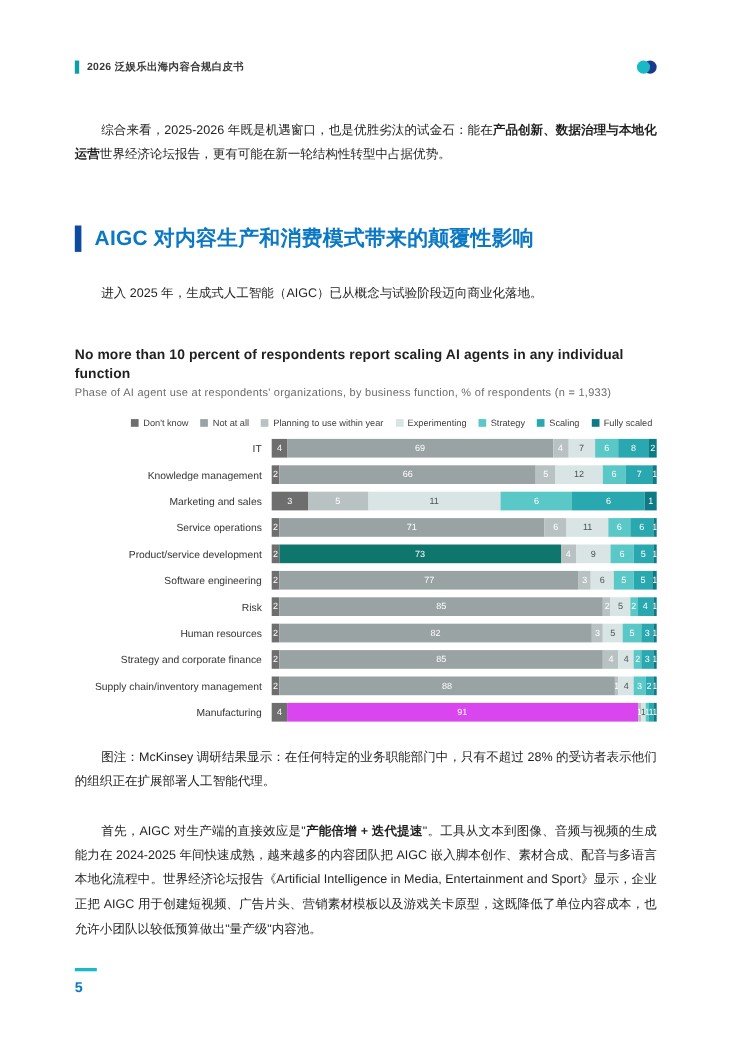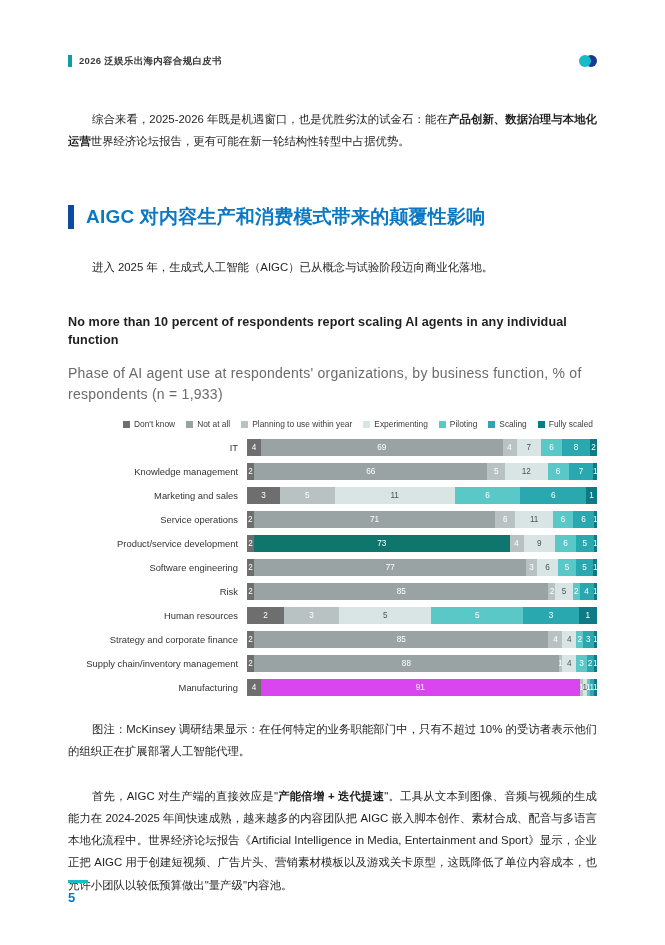--- a/index.html
+++ b/index.html
@@ -104,22 +104,22 @@
   
   .chart-block { margin-top: 34px; }
   .chart-title {
     font-size: 12.6px;
     font-weight: bold;
     color: #1f1f1f;
     line-height: 1.45;
     letter-spacing: 0.1px;
   }
   .chart-sub {
-    margin-top: 14px;
-    font-size: 14px;
+    margin-top: 1px;
+    font-size: 10px;
     color: #6b6b6b;
     line-height: 1.5;
     letter-spacing: 0.25px;
   }
 
   .legend {
     margin-top: 14px;
     display: flex;
     justify-content: flex-end;
     align-items: flex-end;
@@ -231,21 +231,21 @@
         <div class="legend-item">
           <span class="legend-swatch" style="background: rgb(185, 194, 194);"></span>
           <span>Planning to use within year</span>
         </div>
         <div class="legend-item">
           <span class="legend-swatch" style="background: rgb(217, 228, 228);"></span>
           <span>Experimenting</span>
         </div>
         <div class="legend-item">
           <span class="legend-swatch" style="background: rgb(91, 200, 200);"></span>
-          <span>Piloting</span>
+          <span>Strategy</span>
         </div>
         <div class="legend-item">
           <span class="legend-swatch" style="background: rgb(42, 168, 176);"></span>
           <span>Scaling</span>
         </div>
         <div class="legend-item">
           <span class="legend-swatch" style="background: rgb(13, 123, 133);"></span>
           <span>Fully scaled</span>
         </div>
       </div>
@@ -330,20 +330,21 @@
             <div class="seg" style="flex: 5 0 0px; background: rgb(217, 228, 228); color: rgb(74, 85, 85);">5</div>
             <div class="seg" style="flex: 2 0 0px; background: rgb(91, 200, 200); color: rgb(255, 255, 255);">2</div>
             <div class="seg" style="flex: 4 0 0px; background: rgb(42, 168, 176); color: rgb(255, 255, 255);">4</div>
             <div class="seg" style="flex: 1 0 0px; background: rgb(13, 123, 133); color: rgb(255, 255, 255);">1</div>
           </div>
         </div>
         <div class="chart-row">
           <div class="row-label">Human resources</div>
           <div class="row-bars">
             <div class="seg" style="flex: 2 0 0px; background: rgb(110, 110, 110); color: rgb(255, 255, 255);">2</div>
+            <div class="seg" style="flex: 82 0 0px; background: rgb(154, 163, 163); color: rgb(255, 255, 255);">82</div>
             <div class="seg" style="flex: 3 0 0px; background: rgb(185, 194, 194); color: rgb(255, 255, 255);">3</div>
             <div class="seg" style="flex: 5 0 0px; background: rgb(217, 228, 228); color: rgb(74, 85, 85);">5</div>
             <div class="seg" style="flex: 5 0 0px; background: rgb(91, 200, 200); color: rgb(255, 255, 255);">5</div>
             <div class="seg" style="flex: 3 0 0px; background: rgb(42, 168, 176); color: rgb(255, 255, 255);">3</div>
             <div class="seg" style="flex: 1 0 0px; background: rgb(13, 123, 133); color: rgb(255, 255, 255);">1</div>
           </div>
         </div>
         <div class="chart-row">
           <div class="row-label">Strategy and corporate finance</div>
           <div class="row-bars">
@@ -376,21 +377,21 @@
             <div class="seg" style="flex: 1 0 0px; background: rgb(185, 194, 194); color: rgb(255, 255, 255);">1</div>
             <div class="seg" style="flex: 1 0 0px; background: rgb(217, 228, 228); color: rgb(74, 85, 85);">1</div>
             <div class="seg" style="flex: 1 0 0px; background: rgb(91, 200, 200); color: rgb(255, 255, 255);">1</div>
             <div class="seg" style="flex: 1 0 0px; background: rgb(42, 168, 176); color: rgb(255, 255, 255);">1</div>
             <div class="seg" style="flex: 1 0 0px; background: rgb(13, 123, 133); color: rgb(255, 255, 255);">1</div>
           </div>
         </div>
       </div>
   </div>
 
-  <p class="para indent chart-note">图注：McKinsey 调研结果显示：在任何特定的业务职能部门中，只有不超过 10% 的受访者表示他们的组织正在扩展部署人工智能代理。</p>
+  <p class="para indent chart-note">图注：McKinsey 调研结果显示：在任何特定的业务职能部门中，只有不超过 28% 的受访者表示他们的组织正在扩展部署人工智能代理。</p>
 
   <p class="para indent p-first" id="closing-para"><span>首先，AIGC 对生产端的直接效应是"</span><b>产能倍增 + 迭代提速</b><span>"。工具从文本到图像、音频与视频的生成能力在 2024-2025 年间快速成熟，越来越多的内容团队把 AIGC 嵌入脚本创作、素材合成、配音与多语言本地化流程中。世界经济论坛报告《Artificial Intelligence in Media, Entertainment and Sport》显示，企业正把 AIGC 用于创建短视频、广告片头、营销素材模板以及游戏关卡原型，这既降低了单位内容成本，也允许小团队以较低预算做出"量产级"内容池。</span></p>
 
   <div class="footer">
     <div class="footer-rule"></div>
     <div class="footer-num">5</div>
   </div>
 
 </div>
 

